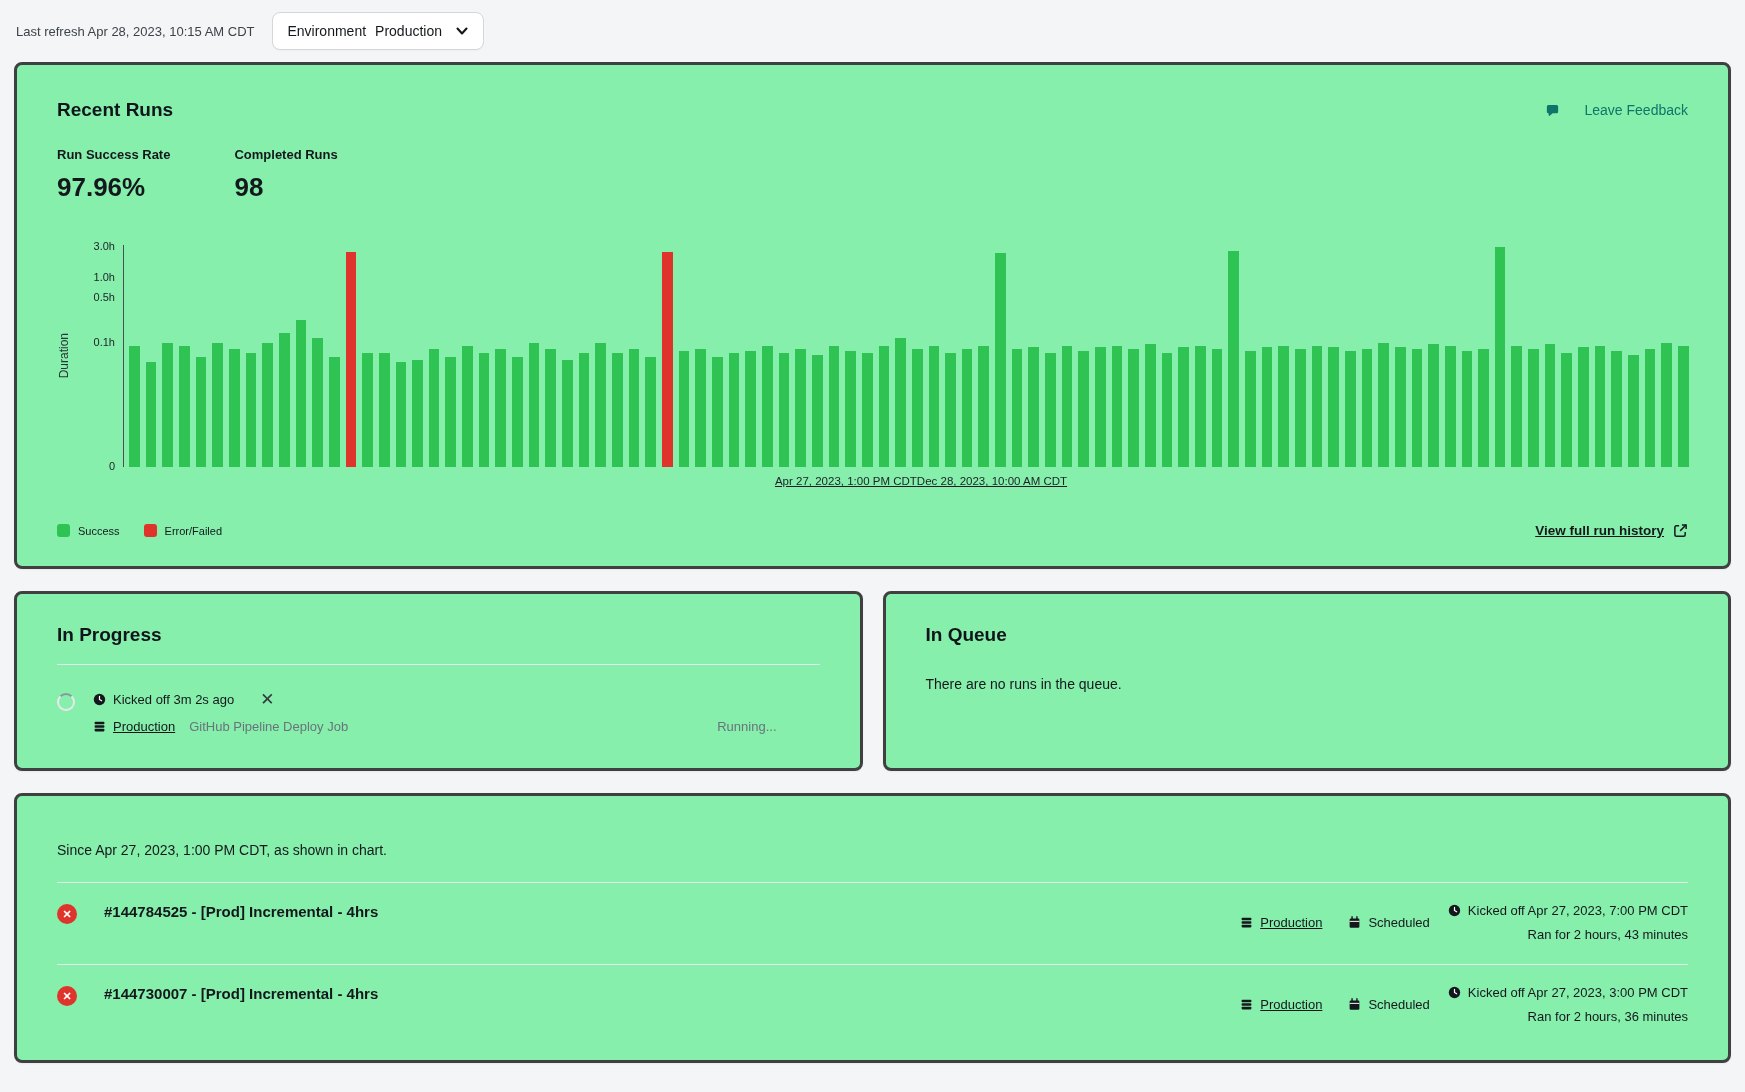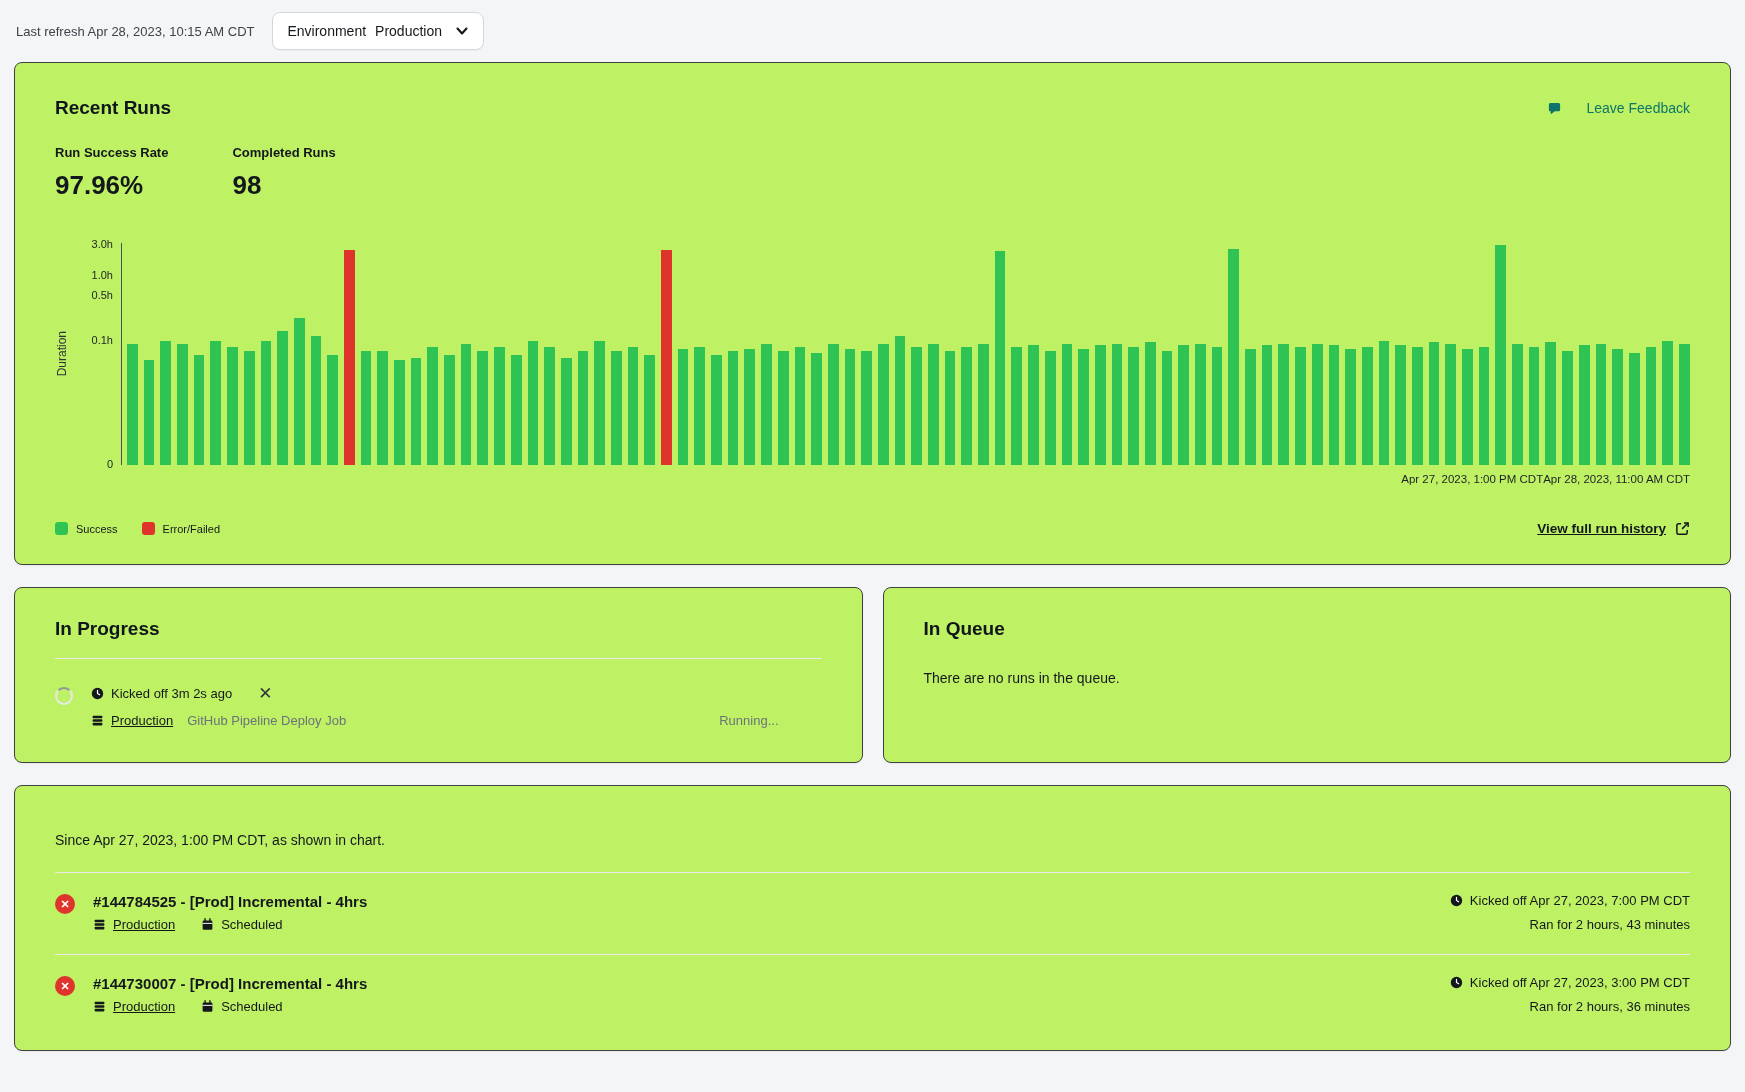--- a/index.html
+++ b/index.html
@@ -16,39 +16,39 @@
   .refresh-text { font-size: 13px; color: #3d434a; }
   .env-select {
     display: flex; align-items: center; gap: 9px; background: #fff;
     border: 1px solid #d4d8db; border-radius: 8px; padding: 10px 14px;
     font-size: 14px; cursor: pointer; box-shadow: 0 1px 1px rgba(0,0,0,.03);
   }
   .env-select .chev { display: flex; margin-left: 4px; }
   
   .main { padding: 0 14px 16px; display: flex; flex-direction: column; gap: 22px; }
   .card {
-    background: #bef264; border: 1px solid #404040; border-radius: 8px;
+    background: #86efac; border: 3px solid #404040; border-radius: 8px;
     box-shadow: 0 1px 2px rgba(0,0,0,.05);
   }
   .card-head { display: flex; justify-content: space-between; align-items: center; }
   .card-title { font-size: 19px; font-weight: 700; color: #10151b; }
   
   .recent-card { padding: 34px 40px 28px; }
   .feedback { display: flex; align-items: center; gap: 24px; font-size: 14px; cursor: pointer; }
   .metrics { display: flex; gap: 64px; margin-top: 26px; }
   .metric-label { font-size: 13px; font-weight: 700; }
   .metric-value { font-size: 26px; font-weight: 600; margin-top: 10px; }
   
   .chart { display: flex; margin-top: 42px; }
   .ylabel { writing-mode: vertical-rl; transform: rotate(180deg); align-self: center; font-size: 12px; color: #2c3238; width: 22px; }
   .yticks { width: 44px; position: relative; height: 222px; }
   .ytick { position: absolute; right: 8px; font-size: 11px; color: #1c2126; line-height: 12px; }
   .plot { flex: 1; height: 222px; border-left: 1px solid #4a5055; display: flex; align-items: flex-end; gap: 6px; padding-left: 5px; }
   .bar { flex: 1 1 0; min-width: 2px; }
-  .xlabels { display: flex; justify-content: flex-end; margin: 8px 0 0 97px; font-size: 11.5px; color: #1c2126; }
+  .xlabels { display: flex; justify-content: center; margin: 8px 0 0 97px; font-size: 11.5px; color: #1c2126; text-decoration: underline; }
   .legend-row { display: flex; justify-content: space-between; align-items: center; margin-top: 36px; }
   .legend { display: flex; gap: 24px; }
   .legend-item { display: flex; align-items: center; gap: 8px; font-size: 11px; }
   .swatch { width: 13px; height: 13px; border-radius: 3px; }
   .view-link { display: flex; align-items: center; gap: 9px; font-size: 13.5px; font-weight: 700; text-decoration: underline; cursor: pointer; }
   
   .mid-row { display: flex; gap: 20px; }
   .mid-card { flex: 1 1 0; padding: 30px 40px 34px; }
   .divider { border-top: 1px solid #e7e9ea; margin-top: 18px; }
   .run-row { display: flex; gap: 18px; margin-top: 26px; }
@@ -72,21 +72,21 @@
   
   .failed-card { padding: 34px 40px 14px; }
   .subtitle { font-size: 14px; margin-top: 12px; }
   .failed-list { margin-top: 24px; }
   .failed-run { display: flex; gap: 18px; padding: 20px 0 22px; border-top: 1px solid #e7e9ea; }
   .fail-icon {
     width: 20px; height: 20px; border-radius: 50%; flex: none; margin-top: 1px;
     color: #fff; font-size: 11px; font-weight: 700;
     display: flex; align-items: center; justify-content: center;
   }
-  .fail-main { flex: 1; display: flex; flex-direction: column; gap: 5px; }
+  .fail-main { flex: 1; display: flex; gap: 5px; margin-left: 9px; }
   .fail-tags { display: flex; gap: 26px; align-items: center; }
   .fail-right { display: flex; flex-direction: column; gap: 9px; align-items: flex-end; }
   .ranfor { font-size: 13px; }
   .icon16 { width: 15px; height: 15px; display: block; }
   .icon12 { width: 13px; height: 13px; display: block; }
 </style>
 </head>
 <body>
 
 <div class="page-header">
@@ -231,21 +231,21 @@
           <div class="bar" style="height: 54.7%; background-color: rgb(46, 195, 83);"></div>
           <div class="bar" style="height: 52.4%; background-color: rgb(46, 195, 83);"></div>
           <div class="bar" style="height: 50.6%; background-color: rgb(46, 195, 83);"></div>
           <div class="bar" style="height: 53.2%; background-color: rgb(46, 195, 83);"></div>
           <div class="bar" style="height: 56%; background-color: rgb(46, 195, 83);"></div>
           <div class="bar" style="height: 54.7%; background-color: rgb(46, 195, 83);"></div>
         </div>
     </div>
     <div class="xlabels">
       <span>Apr 27, 2023, 1:00 PM CDT</span>
-      <span>Apr 28, 2023, 11:00 AM CDT</span>
+      <span>Dec 28, 2023, 10:00 AM CDT</span>
     </div>
 
     <div class="legend-row">
       <div class="legend">
         <div class="legend-item">
           <span class="swatch" style="background-color: rgb(46, 195, 83);"></span>
           <span>Success</span>
         </div>
         <div class="legend-item">
           <span class="swatch" style="background-color: rgb(223, 52, 44);"></span>

